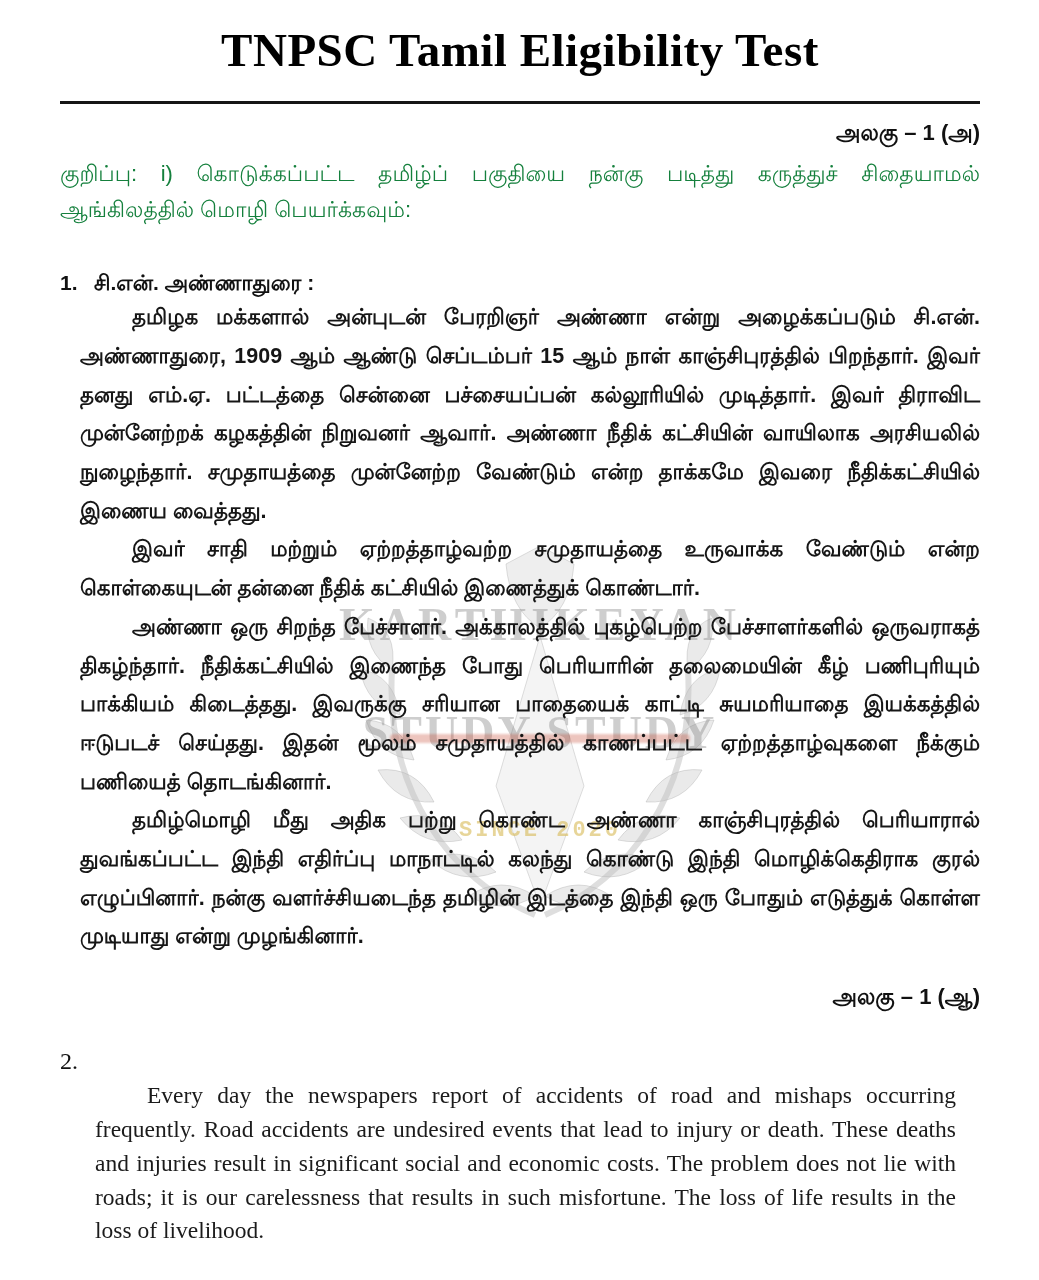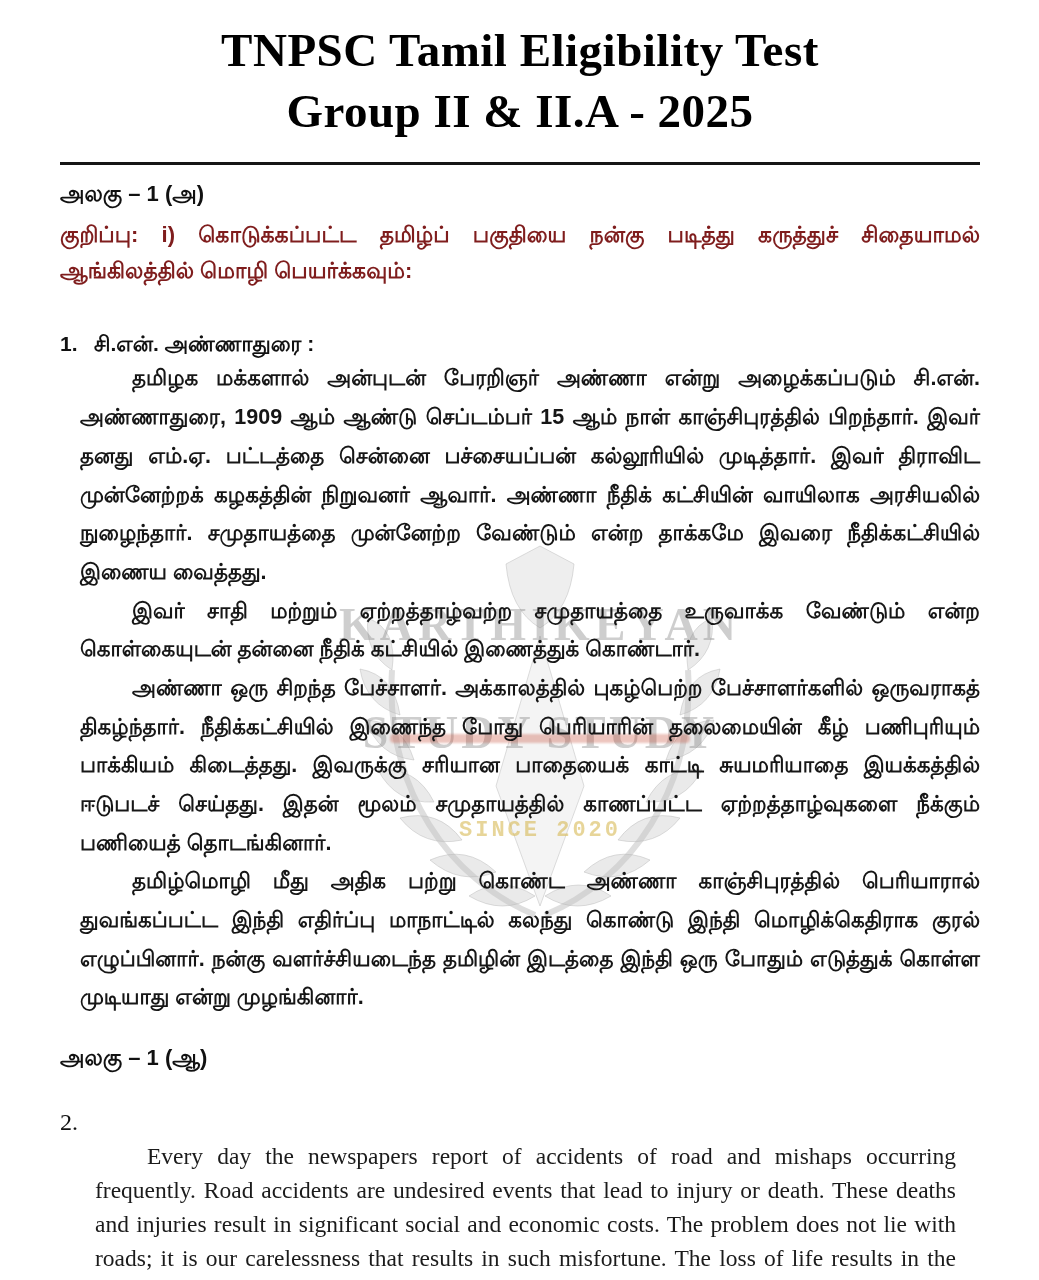--- a/index.html
+++ b/index.html
@@ -27,32 +27,32 @@
     color:#000;
     letter-spacing:0.5px;
   }
   .rule{
     border:none;
     border-top:3px solid #151515;
     margin:20px 0 16px 0;
   }
   
   .sec-heading{
-    text-align:left;
+    text-align:right;
     font-weight:bold;
     font-size:22px;
     margin:12px 0 8px 0;
     color:#111;
   }
   .instruction{
-    font-weight:bold;
+    font-weight:normal;
     font-size:22px;
     line-height:1.62;
     text-align:justify;
-    color:#7f1d1d;
+    color:#15803d;
   }
   
   .item-head{
     display:flex;
     align-items:baseline;
     font-weight:bold;
     font-size:21px;
     margin-top:44px;
     color:#111;
   }
@@ -171,21 +171,20 @@
   <div class="wm-text wm-l1">KARTHIKEYAN</div>
   <div class="wm-text wm-l3">STUDY STUDY</div>
   <div class="wm-tagline"></div>
   <div class="wm-since">SINCE 2020</div>
 </div>
 
 <div class="page">
 
   <div class="title">
     <div>TNPSC Tamil Eligibility Test</div>
-    <div>Group II &amp; II.A - 2025</div>
   </div>
 
   <hr class="rule">
 
   <div class="sec-heading">அலகு – 1 (அ)</div>
 
   <div class="instruction">குறிப்பு: i) கொடுக்கப்பட்ட தமிழ்ப் பகுதியை நன்கு படித்து கருத்துச் சிதையாமல் ஆங்கிலத்தில் மொழி பெயர்க்கவும்:</div>
 
   <div class="item-head">
     <span class="num">1.</span>

